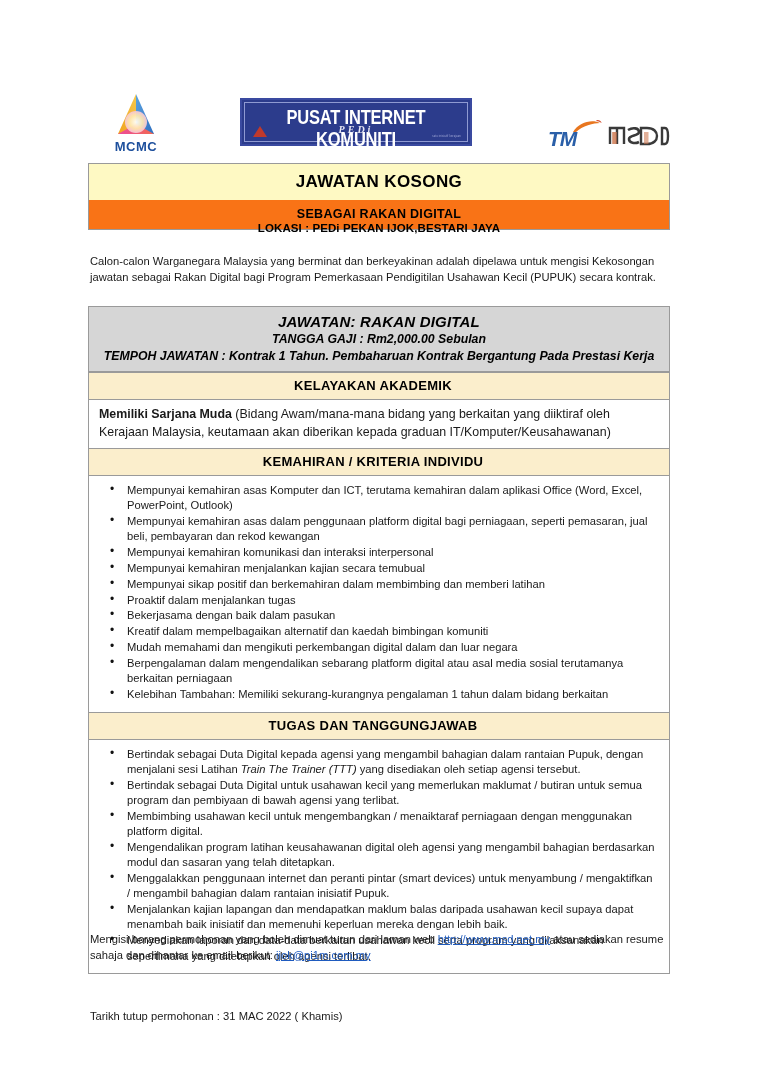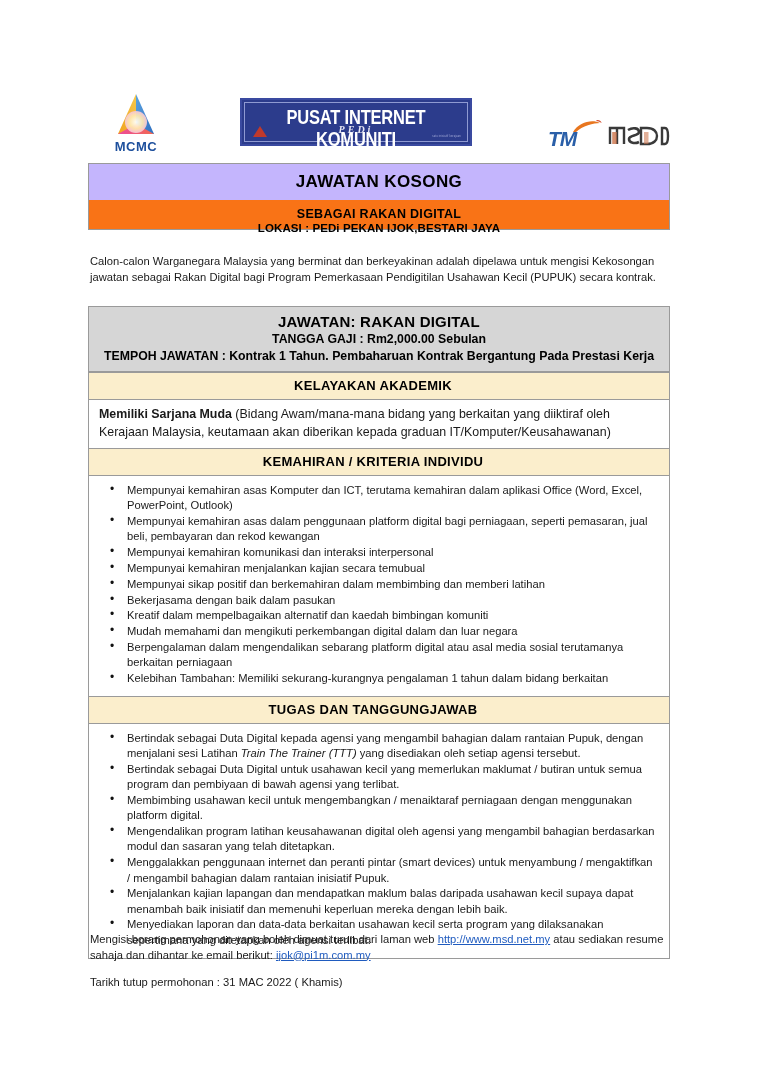--- a/index.html
+++ b/index.html
@@ -157,21 +157,21 @@
   .header-box {
     position: absolute;
     left: 88px;
     top: 163px;
     width: 582px;
     box-sizing: border-box;
     border: 1px solid #9a9a9a;
     background: #fff;
   }
   .header-title {
-    background: #c4b5fd;
+    background: #fef9c3;
     text-align: center;
     font-size: 17px;
     font-weight: bold;
     letter-spacing: 0.4px;
     padding: 8px 0 8px 0;
     color: #000;
   }
   .header-sub {
     background: #f97316;
     text-align: center;
@@ -213,20 +213,21 @@
     box-sizing: border-box;
     border: 1px solid #9a9a9a;
     background: #fff;
   }
 
   .job-block {
     background: #d6d6d6;
     text-align: center;
     padding: 5px 14px 6px 14px;
     border-bottom: 1px solid #9a9a9a;
+    font-style: italic;
   }
   .job-title {
     font-size: 15px;
     font-weight: bold;
     letter-spacing: 0.2px;
     line-height: 19px;
     color: #000;
   }
   .job-line {
     font-size: 12.3px;
@@ -288,21 +289,21 @@
     line-height: 15.5px;
     color: #1a1a1a;
   }
   .footer a, .link {
     color: #1f5bbf;
     text-decoration: underline;
   }
   .closing {
     position: absolute;
     left: 90px;
-    top: 975px;
+    top: 1009px;
     width: 582px;
     font-size: 11.2px;
     line-height: 15.5px;
     color: #1a1a1a;
   }
 </style>
 </head>
 <body>
 
 <div class="page">
@@ -390,20 +391,21 @@
       <b>Memiliki Sarjana Muda</b><span> (Bidang Awam/mana-mana bidang yang berkaitan yang diiktiraf oleh Kerajaan Malaysia, keutamaan akan diberikan kepada graduan IT/Komputer/Keusahawanan)</span>
     </div>
 
     <div class="section-head">KEMAHIRAN / KRITERIA INDIVIDU</div>
     <ul class="bullets" id="kemahiran-list">
         <li>Mempunyai kemahiran asas Komputer dan ICT, terutama kemahiran dalam aplikasi Office (Word, Excel, PowerPoint, Outlook)</li>
         <li>Mempunyai kemahiran asas dalam penggunaan platform digital bagi perniagaan, seperti pemasaran, jual beli, pembayaran dan rekod kewangan</li>
         <li>Mempunyai kemahiran komunikasi dan interaksi interpersonal</li>
         <li>Mempunyai kemahiran menjalankan kajian secara temubual</li>
         <li>Mempunyai sikap positif dan berkemahiran dalam membimbing dan memberi latihan</li>
+        <li>Proaktif dalam menjalankan tugas</li>
         <li>Bekerjasama dengan baik dalam pasukan</li>
         <li>Kreatif dalam mempelbagaikan alternatif dan kaedah bimbingan komuniti</li>
         <li>Mudah memahami dan mengikuti perkembangan digital dalam dan luar negara</li>
         <li>Berpengalaman dalam mengendalikan sebarang platform digital atau asal media sosial terutamanya berkaitan perniagaan</li>
         <li>Kelebihan Tambahan: Memiliki sekurang-kurangnya pengalaman 1 tahun dalam bidang berkaitan</li>
       </ul>
 
     <div class="section-head">TUGAS DAN TANGGUNGJAWAB</div>
     <ul class="bullets" id="tugas-list">
         <li><span>Bertindak sebagai Duta Digital kepada agensi yang mengambil bahagian dalam rantaian Pupuk, dengan menjalani sesi Latihan </span><i>Train The Trainer (TTT)</i><span> yang disediakan oleh setiap agensi tersebut.</span></li>

